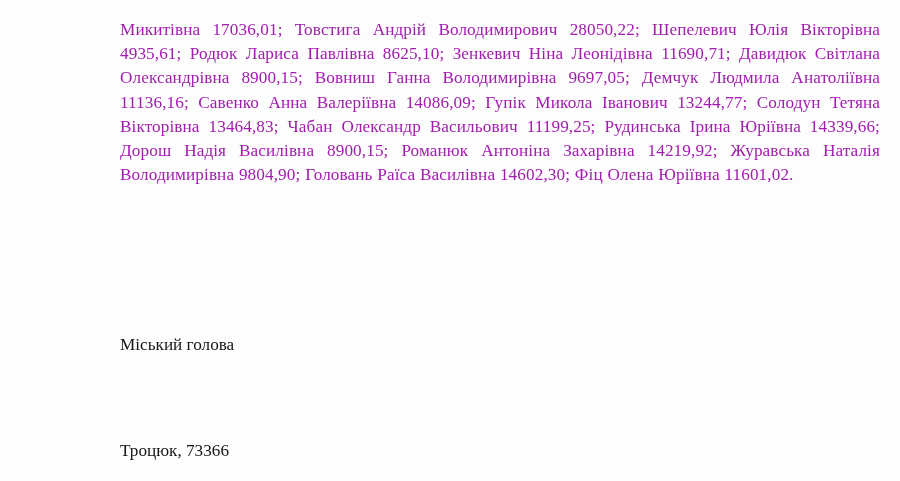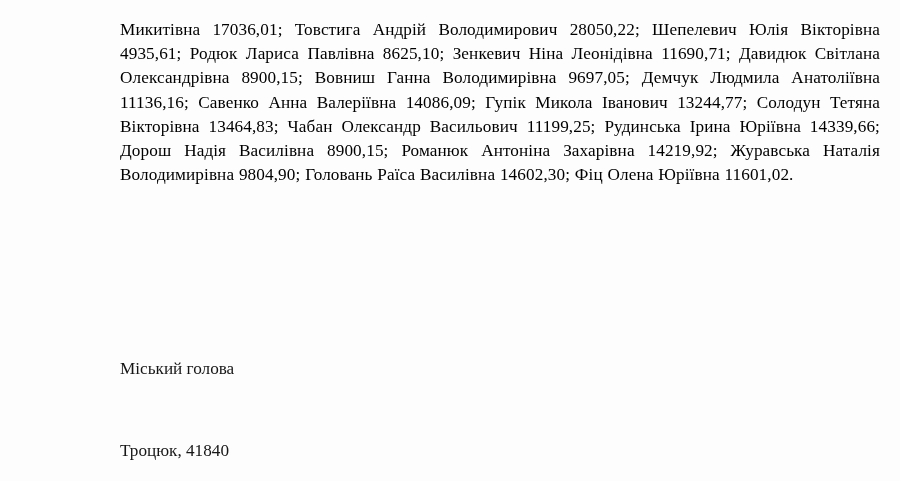--- a/index.html
+++ b/index.html
@@ -27,31 +27,30 @@
     width: 760px;
   }
   .body-paragraph {
     margin: 0;
     font-size: 17.2px;
     line-height: 24.2px;
     text-align: justify;
     text-justify: inter-word;
     letter-spacing: 0.1px;
     word-spacing: 0.4px;
-    color: #000000;
+    color: #a21caf;
   }
   .signature-row {
     position: absolute;
     left: 120px;
     top: 334px;
     width: 762px;
     display: flex;
     justify-content: space-between;
     align-items: baseline;
-    margin-top: 24px;
   }
   .signature-title {
     font-size: 17.2px;
     line-height: 22px;
     color: #161616;
   }
   .signature-name {
     font-size: 17.2px;
     line-height: 22px;
     color: #161616;
@@ -72,15 +71,15 @@
 <div class="page">
 
   <div class="body-block">
     <p class="body-paragraph">Микитівна 17036,01; Товстига Андрій Володимирович 28050,22; Шепелевич Юлія Вікторівна 4935,61; Родюк Лариса Павлівна 8625,10; Зенкевич Ніна Леонідівна 11690,71; Давидюк Світлана Олександрівна 8900,15; Вовниш Ганна Володимирівна 9697,05; Демчук Людмила Анатоліївна 11136,16; Савенко Анна Валеріївна 14086,09; Гупік Микола Іванович 13244,77; Солодун Тетяна Вікторівна 13464,83; Чабан Олександр Васильович 11199,25; Рудинська Ірина Юріївна 14339,66; Дорош Надія Василівна 8900,15; Романюк Антоніна Захарівна 14219,92; Журавська Наталія Володимирівна 9804,90; Головань Раїса Василівна 14602,30; Фіц Олена Юріївна 11601,02.</p>
   </div>
 
   <div class="signature-row">
     <span class="signature-title">Міський голова</span>
   </div>
 
-  <div class="footer-note">Троцюк, 41840</div>
+  <div class="footer-note">Троцюк, 73366</div>
 
 </div>
 
 </body></html>

